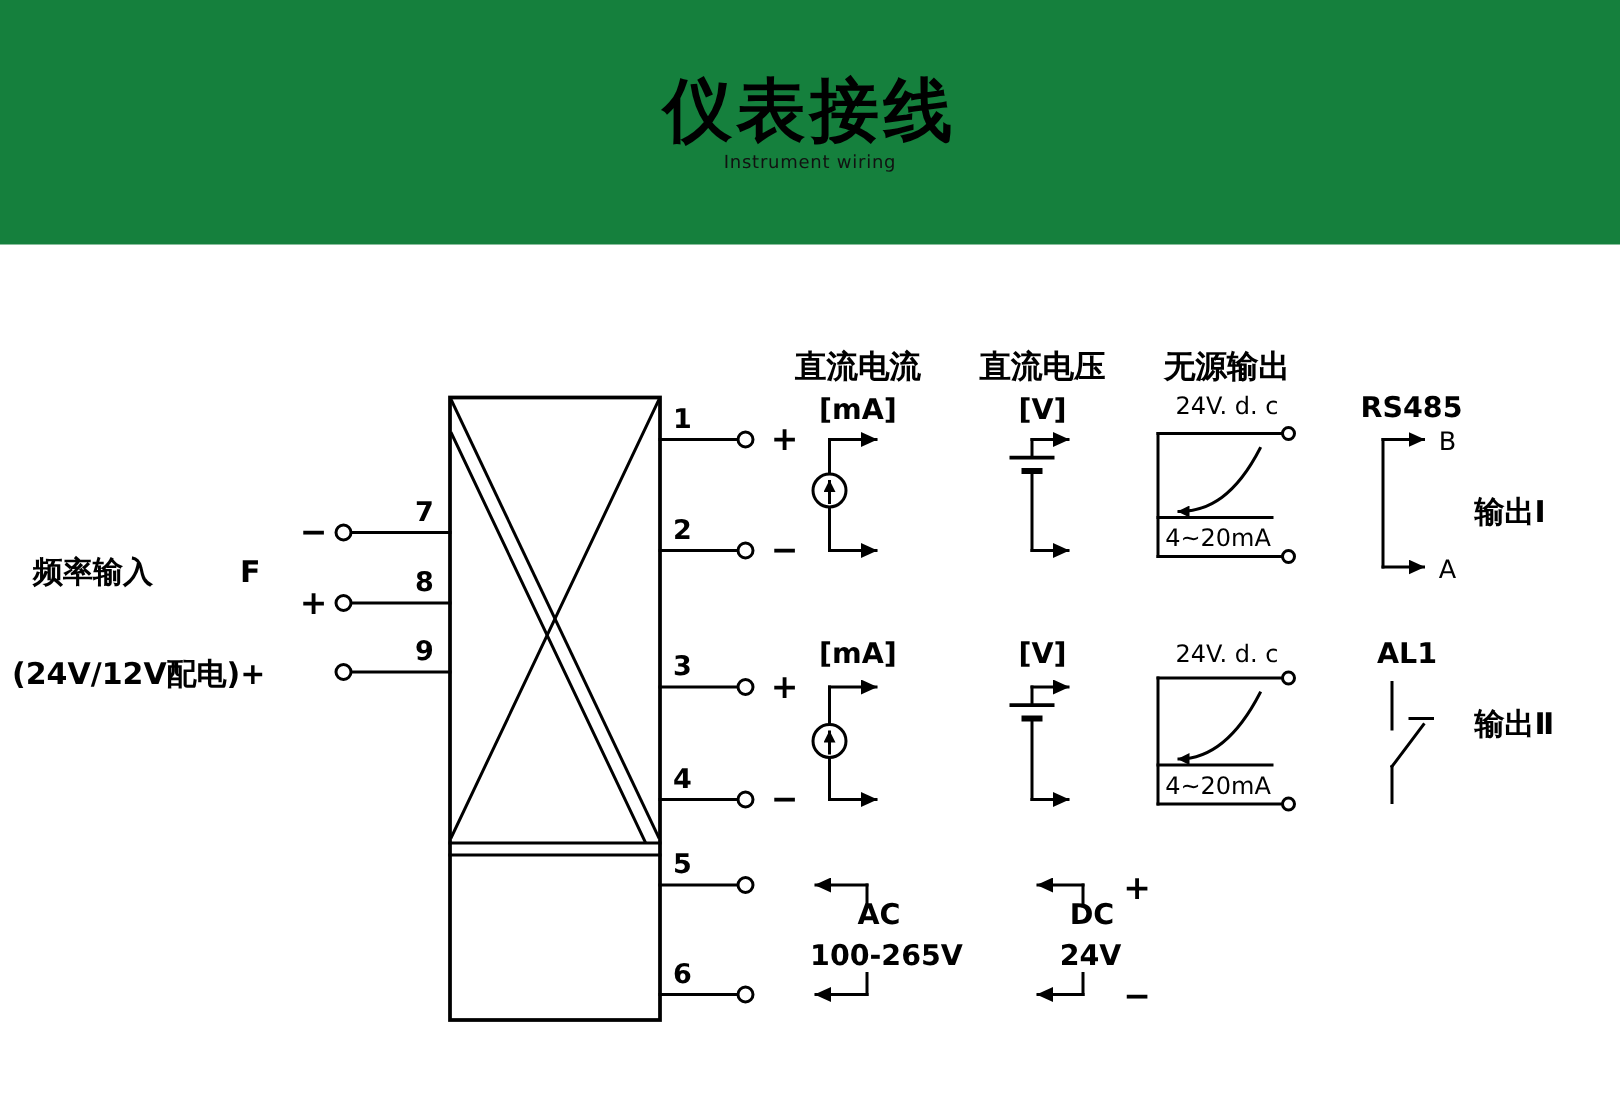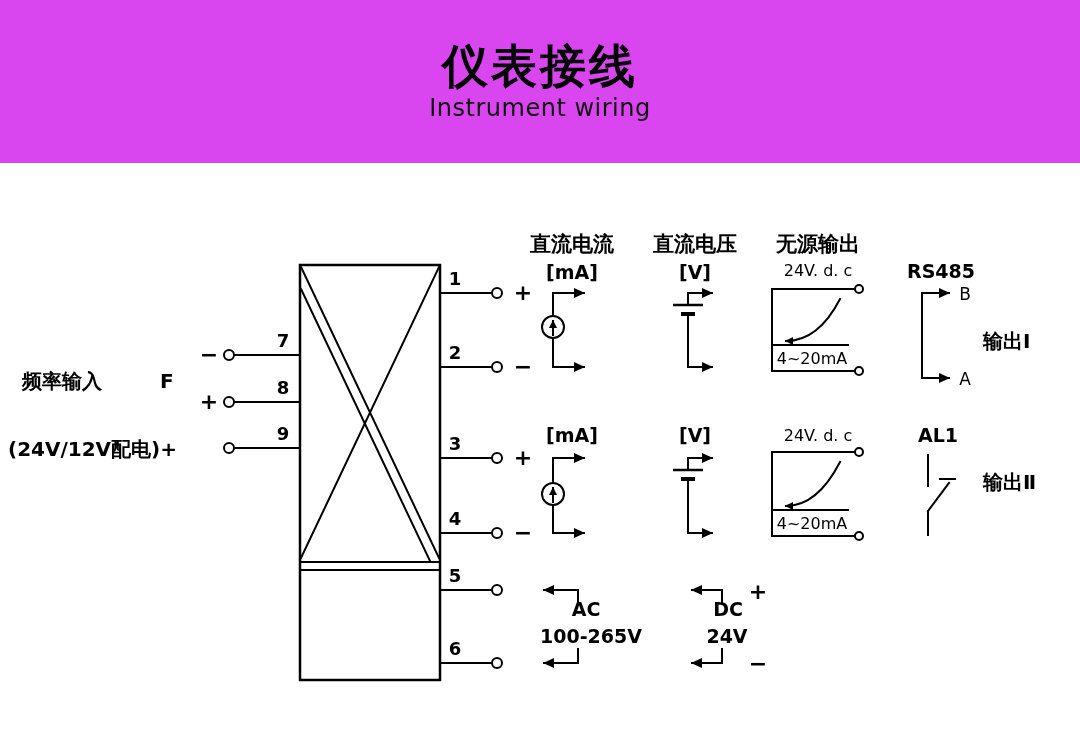--- a/index.html
+++ b/index.html
@@ -1,25 +1,25 @@
 <!DOCTYPE html>
 <html><head>
 <meta charset="utf-8">
 <style>
   html, body { margin:0; padding:0; background:#ffffff; }
   body { width:1080px; height:735px; font-family:"DejaVu Sans", sans-serif; }
   .page { position:relative; width:1080px; height:735px; overflow:hidden; background:#ffffff; }
 
   .header {
     position:absolute; top:0; left:0; width:1080px; height:163px;
-    background:#d946ef;
+    background:#15803d;
     display:flex; flex-direction:column; align-items:center; justify-content:center;
   }
   .title { font-size:46px; font-weight:bold; color:#000; letter-spacing:3px; line-height:1.1; }
-  .subtitle { font-size:24px; color:#111; margin-top:2px; letter-spacing:0.5px; }
+  .subtitle { font-size:12px; color:#111; margin-top:2px; letter-spacing:0.5px; }
 
   svg.diagram { position:absolute; top:0; left:0; }
 
   .ln   { stroke:#000; stroke-width:2; fill:none; stroke-linecap:square; }
   .bar  { stroke:#000; stroke-width:2.5; fill:none; stroke-linecap:butt; }
   .barT { stroke:#000; stroke-width:4;   fill:none; stroke-linecap:butt; }
   .term { fill:#fff; stroke:#000; stroke-width:2; }
   .blockfill { fill:#fff; stroke:#000; stroke-width:2.5; }
 
   text { fill:#000; }

